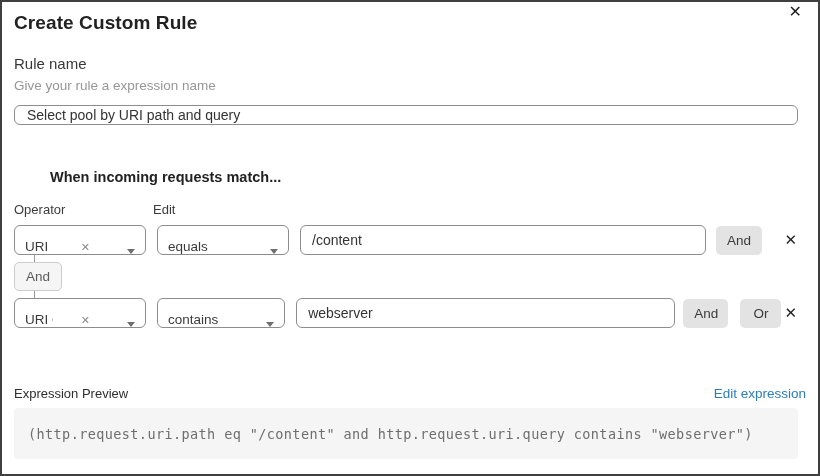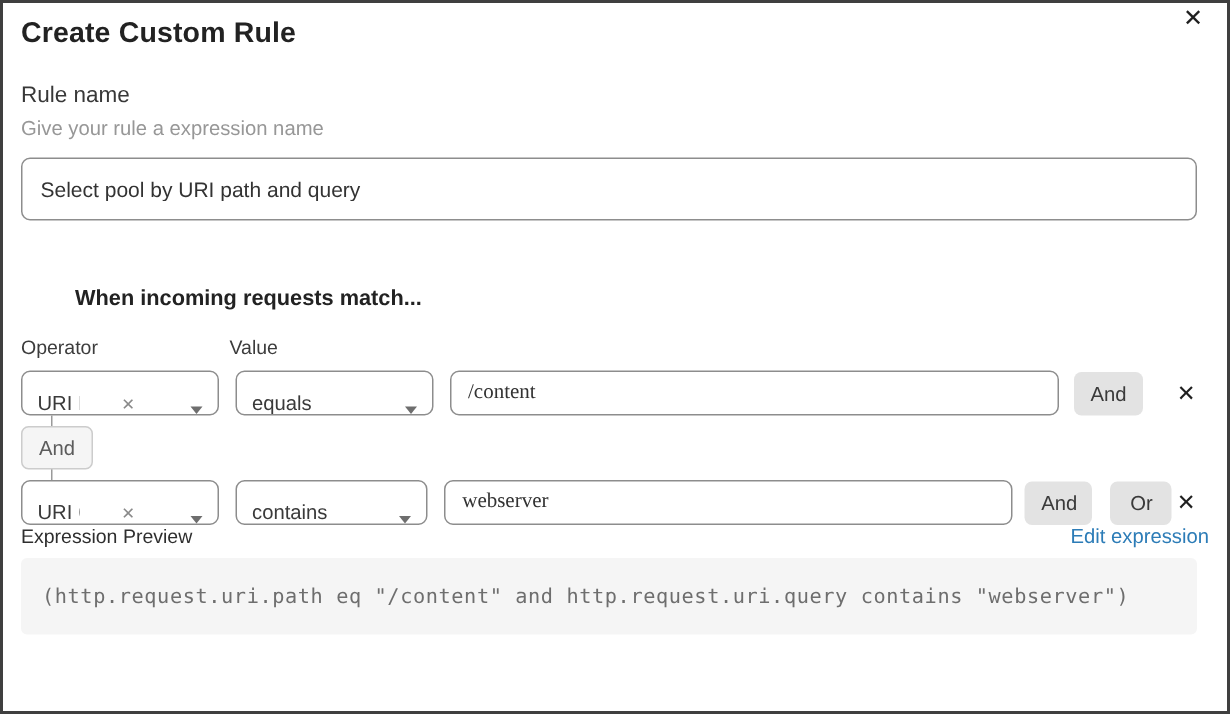--- a/index.html
+++ b/index.html
@@ -47,21 +47,21 @@
   }
   .section-hint {
     margin-top: 6px;
     font-size: 13.5px;
     color: #979797;
   }
   .text-input {
     display: block;
     margin-top: 12px;
     width: 784px;
-    height: 42px;
+    height: 20px;
     border: 1px solid #8d8d8d;
     border-radius: 6px;
     padding: 0 12px;
     font-size: 14px;
     color: #333333;
     font-family: "Liberation Sans", "DejaVu Sans", sans-serif;
     outline: none;
     background: #ffffff;
   }
   
@@ -121,21 +121,21 @@
   }
   .sel-field { margin-right: 11px; }
   .sel-operator { margin-right: 11px; }
   .value-input {
     height: 30px;
     border: 1px solid #8d8d8d;
     border-radius: 6px;
     padding: 0 11px;
     font-size: 14px;
     color: #333333;
-    font-family: Liberation Serif, serif;
+    font-family: Liberation Sans, sans-serif;
     outline: none;
     background: #ffffff;
   }
   .value-row1 { width: 406px; }
   .value-row2 { width: 392px; }
   .logic-btn {
     height: 29px;
     min-width: 41px;
     padding: 0 11px;
     border: none;
@@ -186,20 +186,21 @@
     border: 1px solid #cccccc;
     border-radius: 5px;
     font-size: 13.5px;
     color: #5c5c5c;
     display: flex;
     align-items: center;
     justify-content: center;
   }
   
   .expr-head {
+    margin-top: 58px;
     display: flex;
     align-items: baseline;
     justify-content: space-between;
     text-align: center;
   }
   .expr-label { font-size: 13px; color: #2e2e2e; }
   .edit-link {
     font-size: 13.5px;
     color: #2c7cb7;
     text-decoration: none;
@@ -238,21 +239,21 @@
     <div class="section-label">Rule name</div>
     <div class="section-hint">Give your rule a expression name</div>
     <input class="text-input" type="text" value="Select pool by URI path and query" style="">
   </div>
 
   <div>
     <h2 class="match-heading">When incoming requests match...</h2>
 
     <div class="col-labels">
       <span class="cl-operator">Operator</span>
-      <span class="cl-value">Value</span>
+      <span class="cl-value">Edit</span>
     </div>
 
     <div class="crit-row">
       <div class="select-chip sel-field">
         <span class="chip-text">URI Path</span>
         <span class="chip-clear">✕</span>
         <span class="caret"></span>
       </div>
       <div class="select-chip sel-operator">
         <span class="chip-text">equals</span>

